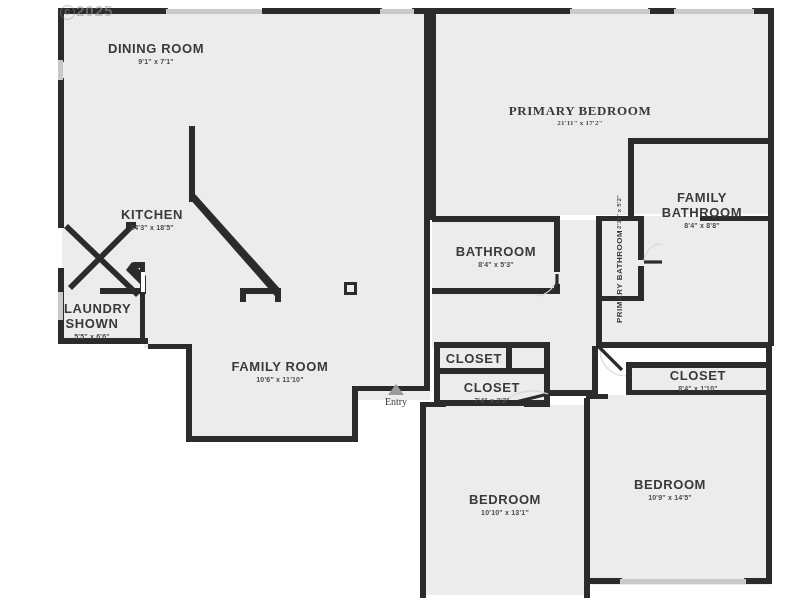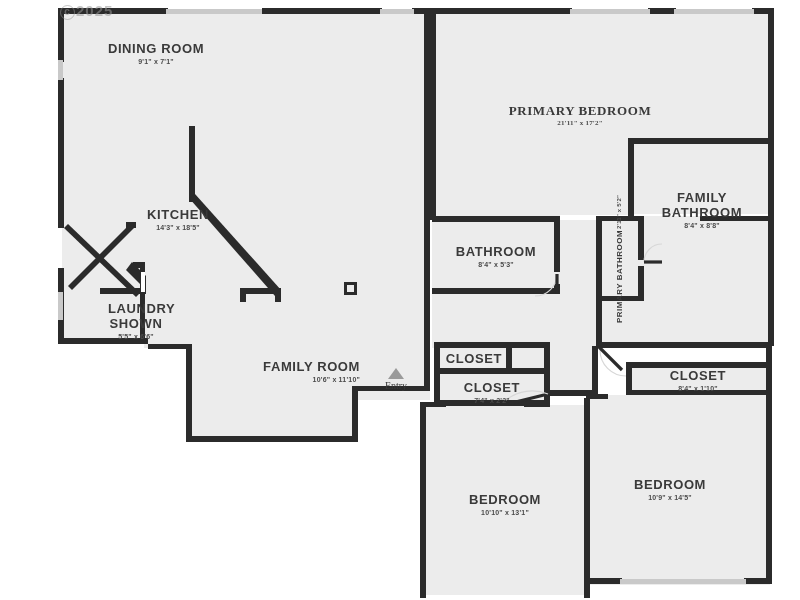--- a/index.html
+++ b/index.html
@@ -289,32 +289,32 @@
   <div class="watermark">
     <span class="c">c</span><span>2025</span>
   </div>
 
   <div class="label" style="left:66px; top:42px; width:180px;">
     <span class="name">DINING ROOM</span>
     <span class="dims">9'1" x 7'1"</span>
   </div>
 
 
-  <div class="label" style="left:98px; top:208px; width:160px;">
+  <div class="label" style="left:72px; top:208px; width:160px;">
     <span class="name">KITCHEN</span>
     <span class="dims">14'3" x 18'5"</span>
   </div>
 
-  <div class="label two-line" style="left:64px; top:301px; width:56px;padding-left:44px;">
+  <div class="label two-line" style="left:64px; top:301px; width:56px;">
     <span class="name">LAUNDRY</span>
     <span class="name">SHOWN</span>
     <span class="dims">5'5" x 6'6"</span>
   </div>
 
-  <div class="label" style="left:200px; top:360px; width:160px;text-align:right;">
+  <div class="label" style="left:200px; top:360px; width:160px;">
     <span class="name">FAMILY ROOM</span>
     <span class="dims">10'6" x 11'10"</span>
   </div>
 
   <div class="label" style="left:470px; top:104px; width:220px;font-family:Liberation Serif, serif;">
     <span class="name">PRIMARY BEDROOM</span>
     <span class="dims">21'11" x 17'2"</span>
   </div>
 
   <div class="label" style="left:435px; top:245px; width:122px;">
@@ -352,18 +352,18 @@
     <span class="name">BEDROOM</span>
     <span class="dims">10'10" x 13'1"</span>
   </div>
 
   <div class="label" style="left:594px; top:478px; width:152px;">
     <span class="name">BEDROOM</span>
     <span class="dims">10'9" x 14'5"</span>
   </div>
 
 
-  <div class="entry-group" style="left:366px; top:368px;">
+  <div class="entry-group" style="left:366px; top:384px;">
     <div class="entry-arrow"></div>
     <div class="entry-text">Entry</div>
   </div>
 
 </div>
 
 </body></html>

